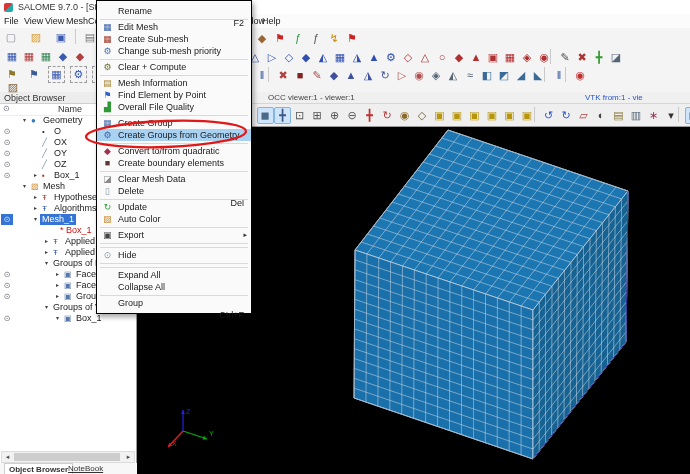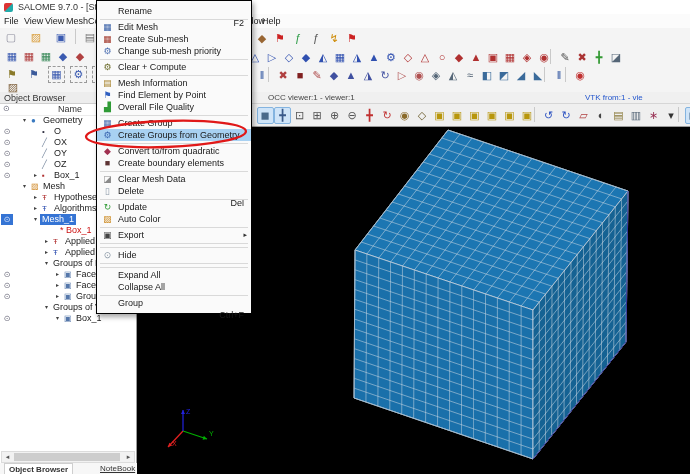--- a/index.html
+++ b/index.html
@@ -402,21 +402,21 @@
     </div>
   </div>
 
 <div class="abs" id="h-scroll">
   <span class="arrow" style="left:0">◂</span>
   <span class="thumb"></span>
   <span class="arrow" style="right:0">▸</span>
 </div>
 <div class="abs" id="panel-tabs">
     <div class="ptab active" style="left: 4px;">Object Browser</div>
-    <div class="ptab" style="left: 96px; text-decoration: underline;">NoteBook</div>
+    <div class="ptab" style="left: 64px; text-decoration: underline;">NoteBook</div>
   </div>
 
 <div class="abs" id="context-menu">
     <div class="menu-item"><span>Rename</span><span class="mi-sc">F2</span></div>
     <div class="menu-sep"></div>
     <div class="menu-item"><span class="mi-icon" style="color: rgb(59, 98, 168);">▦</span><span>Edit Mesh</span></div>
     <div class="menu-item"><span class="mi-icon" style="color: rgb(163, 59, 46);">▦</span><span>Create Sub-mesh</span></div>
     <div class="menu-item"><span class="mi-icon" style="color: rgb(74, 109, 176);">⚙</span><span>Change sub-mesh priority</span></div>
     <div class="menu-sep"></div>
     <div class="menu-item"><span class="mi-icon" style="color: rgb(107, 107, 42);">⚙</span><span>Clear + Compute</span></div>

